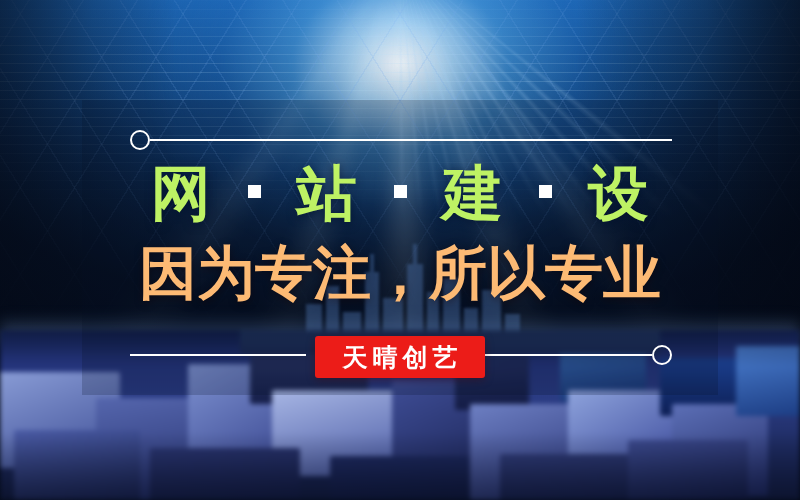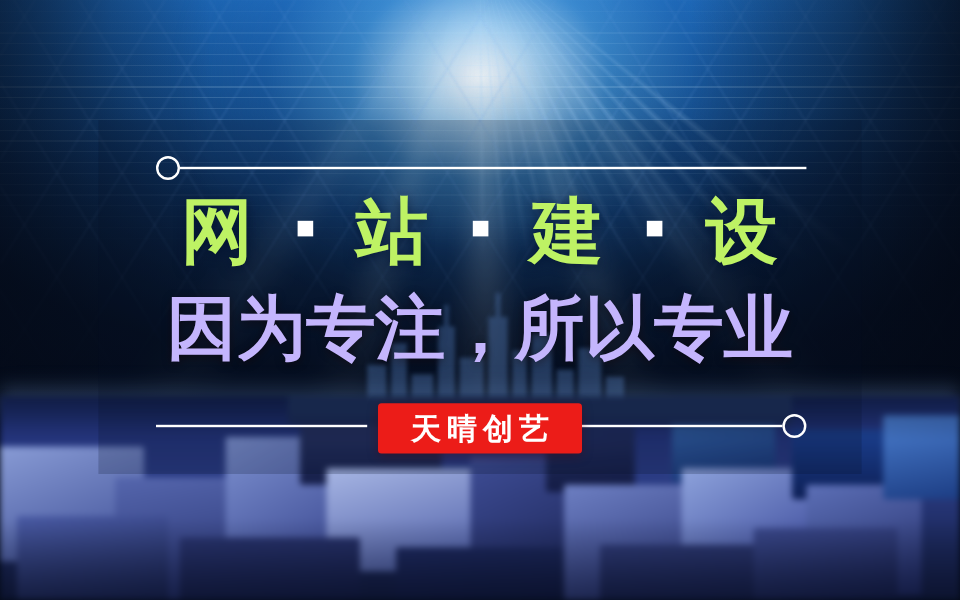--- a/index.html
+++ b/index.html
@@ -258,21 +258,21 @@
   
   .subhead {
     position: absolute;
     left: 0;
     top: 244px;
     width: 800px;
     text-align: center;
     font-size: 58px;
     line-height: 1;
     font-weight: 700;
-    color: #c4b5fd;
+    color: #fdba74;
     letter-spacing: 0px;
     white-space: nowrap;
     text-shadow: 0 2px 8px rgba(20,0,0,0.45);
     font-family: "DejaVu Sans", "Liberation Sans", sans-serif;
   }
 
   
   .badge {
     position: absolute;
     left: 315px;

